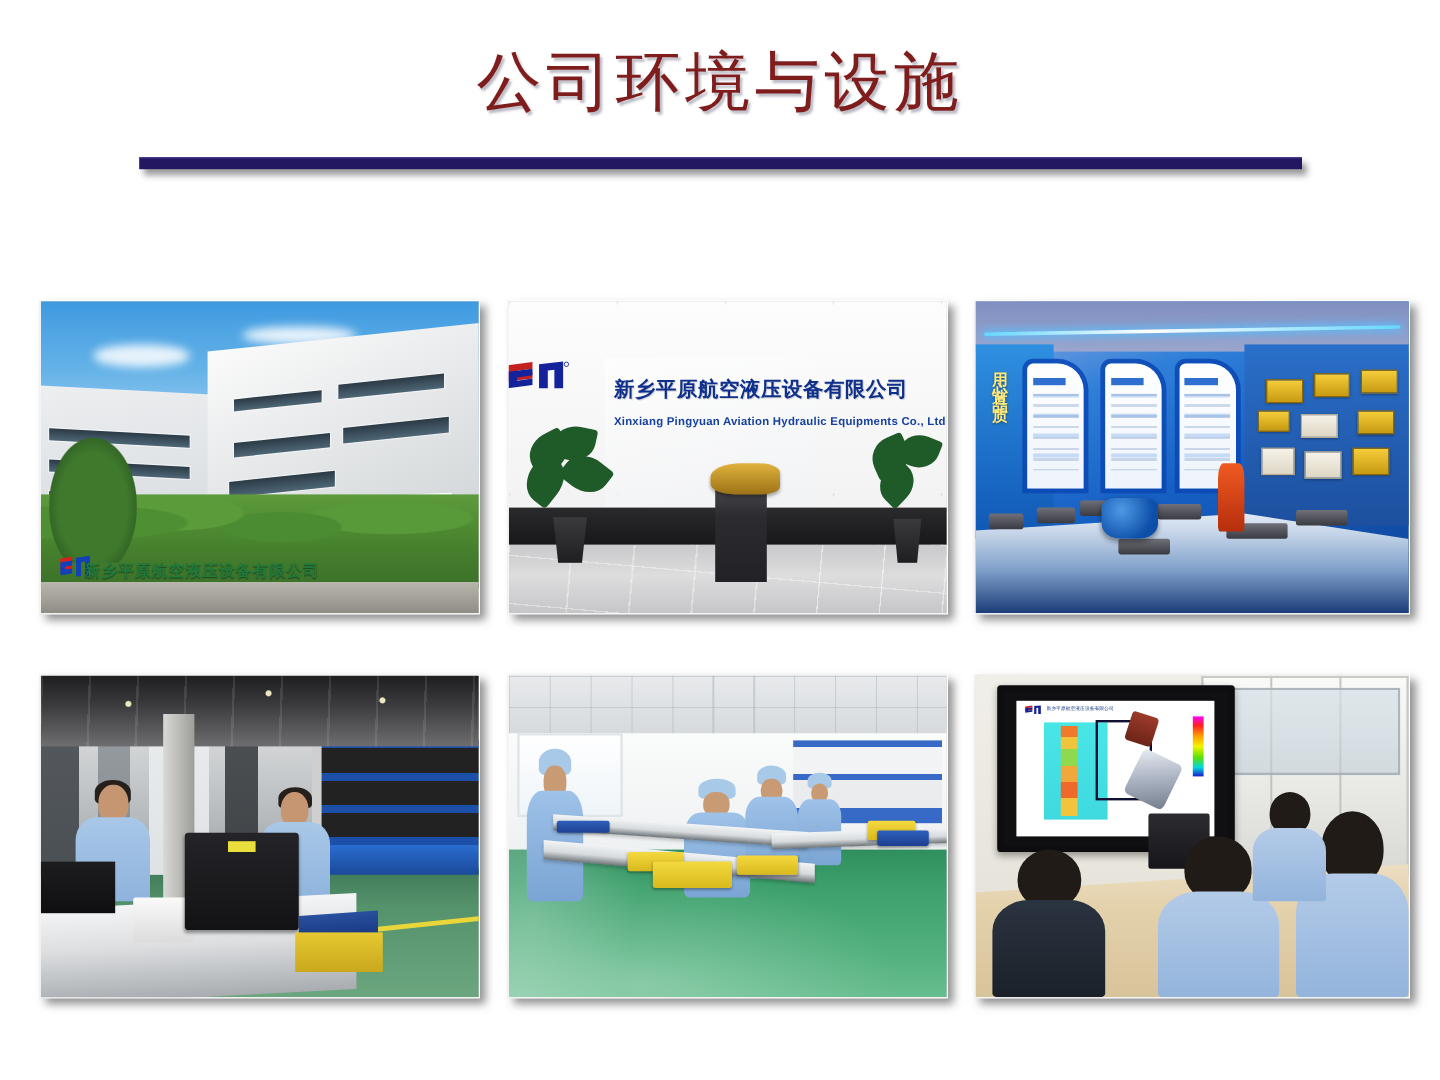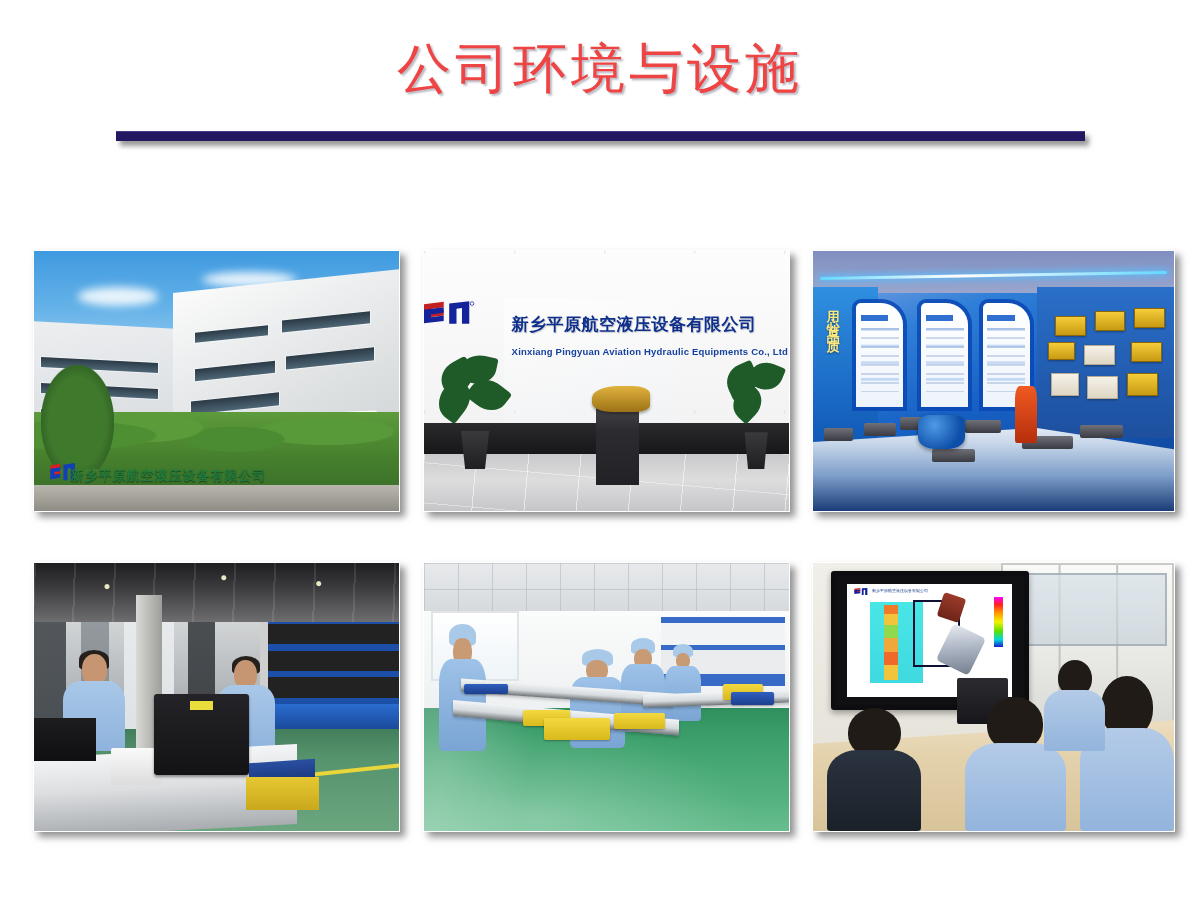--- a/index.html
+++ b/index.html
@@ -19,21 +19,21 @@
   #slide-title {
     position: absolute;
     top: 40px;
     left: 0;
     width: 1200px;
     text-align: center;
     font-family: "Liberation Serif", serif;
     font-size: 54px;
     font-weight: 400;
     letter-spacing: 4px;
-    color: #ef4444;
+    color: #7f1d1d;
     text-shadow: 2px 2px 2px rgba(130,130,150,0.55);
     line-height: 1.1;
     white-space: nowrap;
   }
 
   
   #title-rule {
     position: absolute;
     left: 116px;
     top: 131px;

